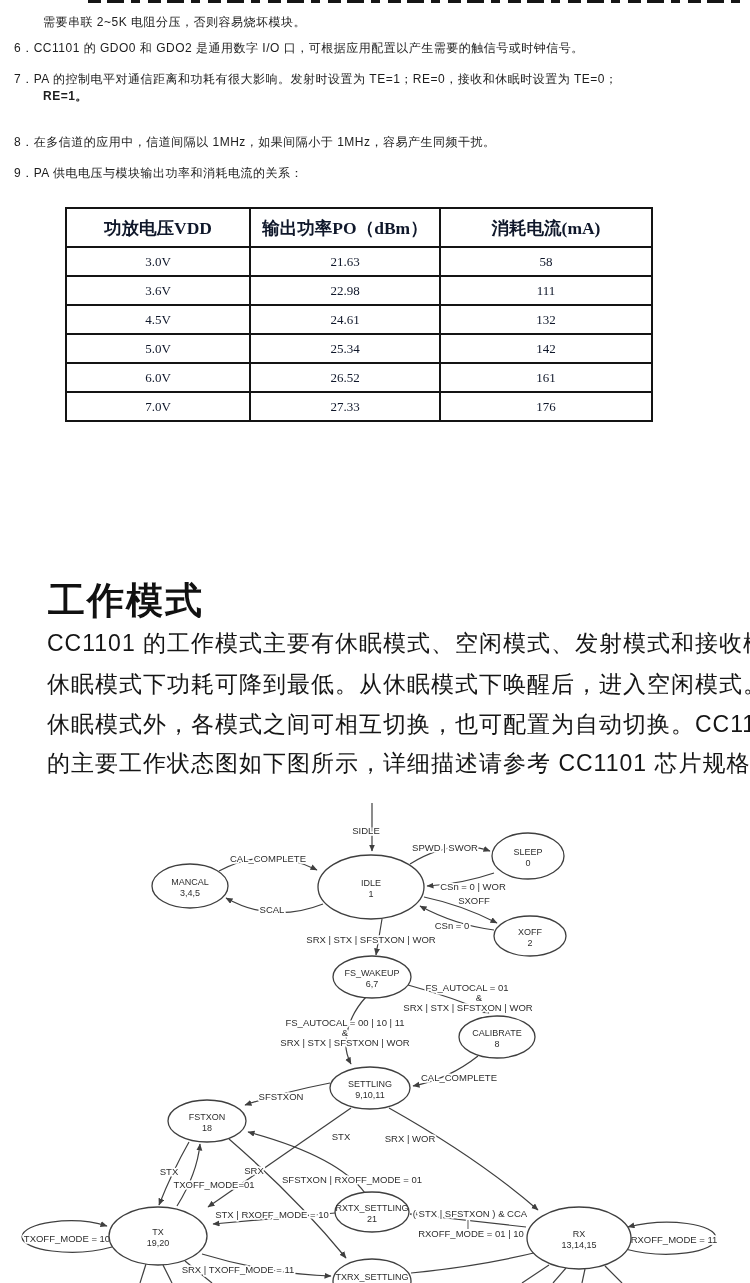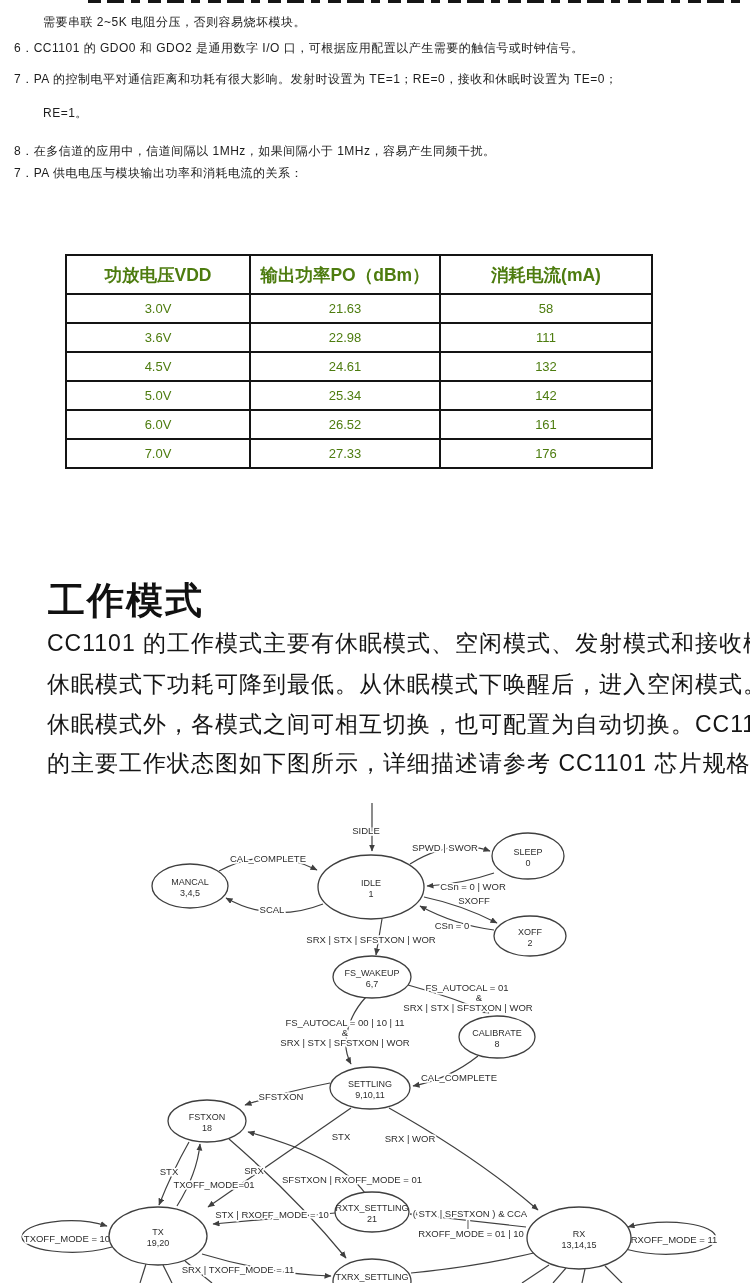--- a/index.html
+++ b/index.html
@@ -21,21 +21,21 @@
     position:absolute;font-size:23px;line-height:28px;white-space:nowrap;
     color:#151515;letter-spacing:1px;
   }
   .heading{
     position:absolute;left:48px;top:576px;font-size:37px;font-weight:bold;
     color:#111;letter-spacing:2px;white-space:nowrap;
   }
   table.power{
     position:absolute;left:65px;top:207px;width:586px;
     border-collapse:collapse;table-layout:fixed;
-    font-family:Liberation Sans, sans-serif;color:#4d7c0f;margin-top:47px;
+    font-family:Liberation Serif, serif;color:#0f172a;
   }
   table.power col.c1{width:184px}
   table.power col.c2{width:190px}
   table.power col.c3{width:212px}
   table.power th,table.power td{
     border:2px solid #141414;text-align:center;vertical-align:middle;
     font-size:13px;padding:0;
   }
   table.power th{height:37px;font-weight:bold;font-size:17.5px}
   table.power td{height:27px;font-weight:normal}
@@ -52,23 +52,23 @@
 </style>
 </head>
 <body>
 
 <div class="remnant"></div>
 
 <div id="toplines">
     <div class="docline" style="left: 43px; top: 11px;">需要串联 2~5K 电阻分压，否则容易烧坏模块。</div>
     <div class="docline" style="left: 14px; top: 37px;">6．CC1101 的 GDO0 和 GDO2 是通用数字 I/O 口，可根据应用配置以产生需要的触信号或时钟信号。</div>
     <div class="docline" style="left: 14px; top: 68px;">7．PA 的控制电平对通信距离和功耗有很大影响。发射时设置为 TE=1；RE=0，接收和休眠时设置为 TE=0；</div>
-    <div class="docline" style="left: 43px; top: 102px;">RE=1。</div>
-    <div class="docline" style="left: 14px; top: 140px;">8．在多信道的应用中，信道间隔以 1MHz，如果间隔小于 1MHz，容易产生同频干扰。</div>
-    <div class="docline" style="left: 14px; top: 162px;">7．PA 供电电压与模块输出功率和消耗电流的关系：</div>
+    <div class="docline" style="left: 43px; top: 85px; font-weight: bold;">RE=1。</div>
+    <div class="docline" style="left: 14px; top: 131px;">8．在多信道的应用中，信道间隔以 1MHz，如果间隔小于 1MHz，容易产生同频干扰。</div>
+    <div class="docline" style="left: 14px; top: 162px;">9．PA 供电电压与模块输出功率和消耗电流的关系：</div>
   </div>
 
 <table class="power">
   <colgroup>
       <col class="c1">
       <col class="c2">
       <col class="c3">
     </colgroup>
   <thead>
       <tr id="thead-row">

